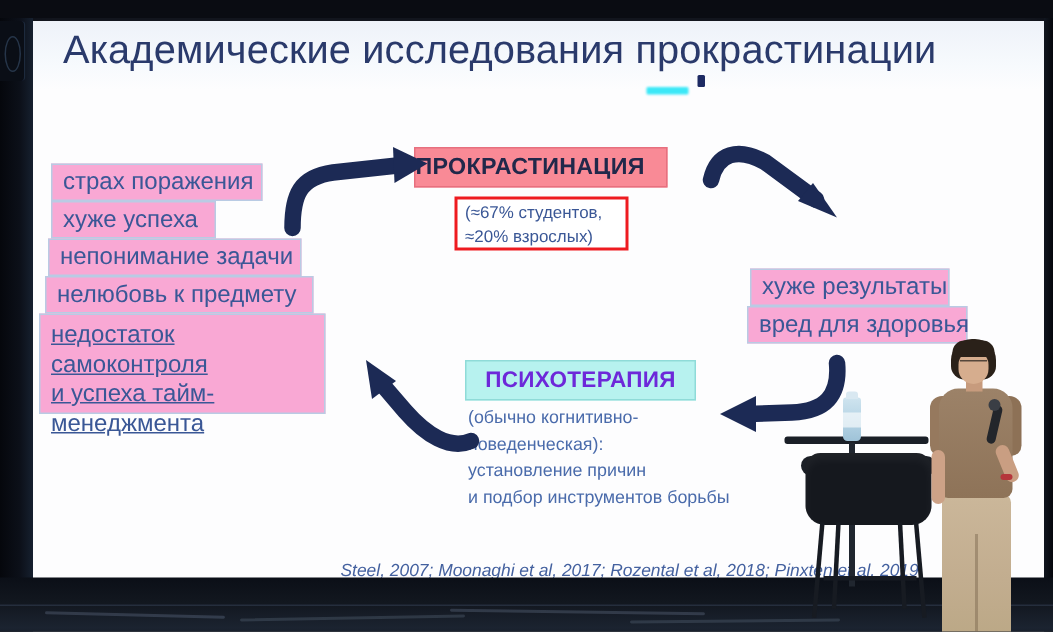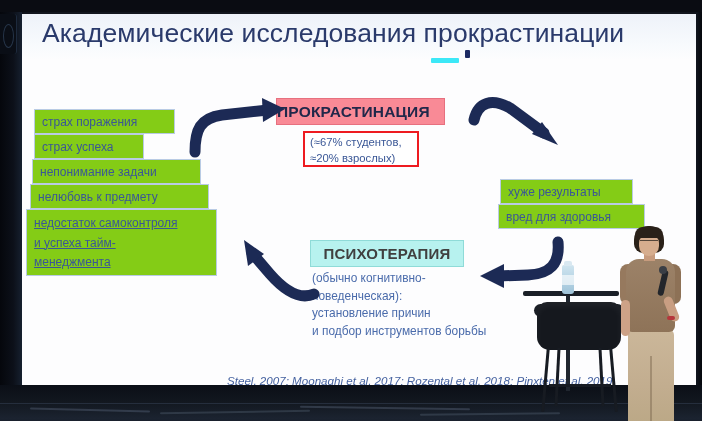--- a/index.html
+++ b/index.html
@@ -63,23 +63,23 @@
     position:absolute;left:409px;top:44px;width:28px;height:5px;
     background:#3ce8f7;border-radius:1px;filter:blur(.6px);
   }
   .title-dot{
     position:absolute;left:443px;top:36px;width:5px;height:8px;
     background:#1d2a63;border-radius:1px;
   }
 
   
   .obox{
-    position:absolute;background:#84cc16;
+    position:absolute;background:#f9a8d4;
     border:1px solid #b9cbe4;
-    color:#3a5796;font-size:12px;
+    color:#3a5796;font-size:16px;
     display:flex;align-items:center;
     padding:0 7px;box-sizing:border-box;
     white-space:nowrap;
   }
   .obox.multi{
     display:block;white-space:normal;line-height:19.5px;padding:4px 7px 5px 7px;
   }
 
   
   .pink-box{
@@ -92,21 +92,21 @@
   .red-stat{
     position:absolute;left:281px;top:117px;width:116px;height:36px;
     border:2.4px solid #ee1b20;background:#ffffff;
     box-sizing:border-box;padding:1px 4px 0 5px;
     color:#3a5796;font-size:11.3px;line-height:16px;
   }
   .cyan-box{
     position:absolute;left:288px;top:226px;width:152px;height:25px;
     background:#b7f2ef;border:1px solid #8fdbd8;
     display:flex;align-items:center;justify-content:center;
-    color:#404040;font-size:15px;font-weight:bold;letter-spacing:.2px;
+    color:#6d28d9;font-size:15px;font-weight:bold;letter-spacing:.2px;
   }
   .therapy-note{
     position:absolute;left:290px;top:256px;width:250px;
     color:#4a6bab;font-size:11.9px;line-height:17.6px;
   }
 
   
   .arrow{position:absolute;}
 
   
@@ -235,21 +235,21 @@
 
     <div class="slide-header"></div>
     <div class="slide-title">Академические исследования прокрастинации</div>
     <div class="title-accent"></div>
     <div class="title-dot"></div>
 
     <div class="obox" style="left:12px;top:95px;width:141px;height:25px;">
       <span>страх поражения</span>
     </div>
     <div class="obox" style="left:12px;top:120px;width:110px;height:25px;">
-      <span>страх успеха</span>
+      <span>хуже успеха</span>
     </div>
     <div class="obox" style="left:10px;top:145px;width:169px;height:25px;">
       <span>непонимание задачи</span>
     </div>
     <div class="obox" style="left:8px;top:170px;width:179px;height:25px;">
       <span>нелюбовь к предмету</span>
     </div>
     <div class="obox multi" style="left:4px;top:195px;width:191px;height:67px;text-decoration:underline;">
       <div>недостаток самоконтроля</div>
       <div>и успеха тайм-</div>

